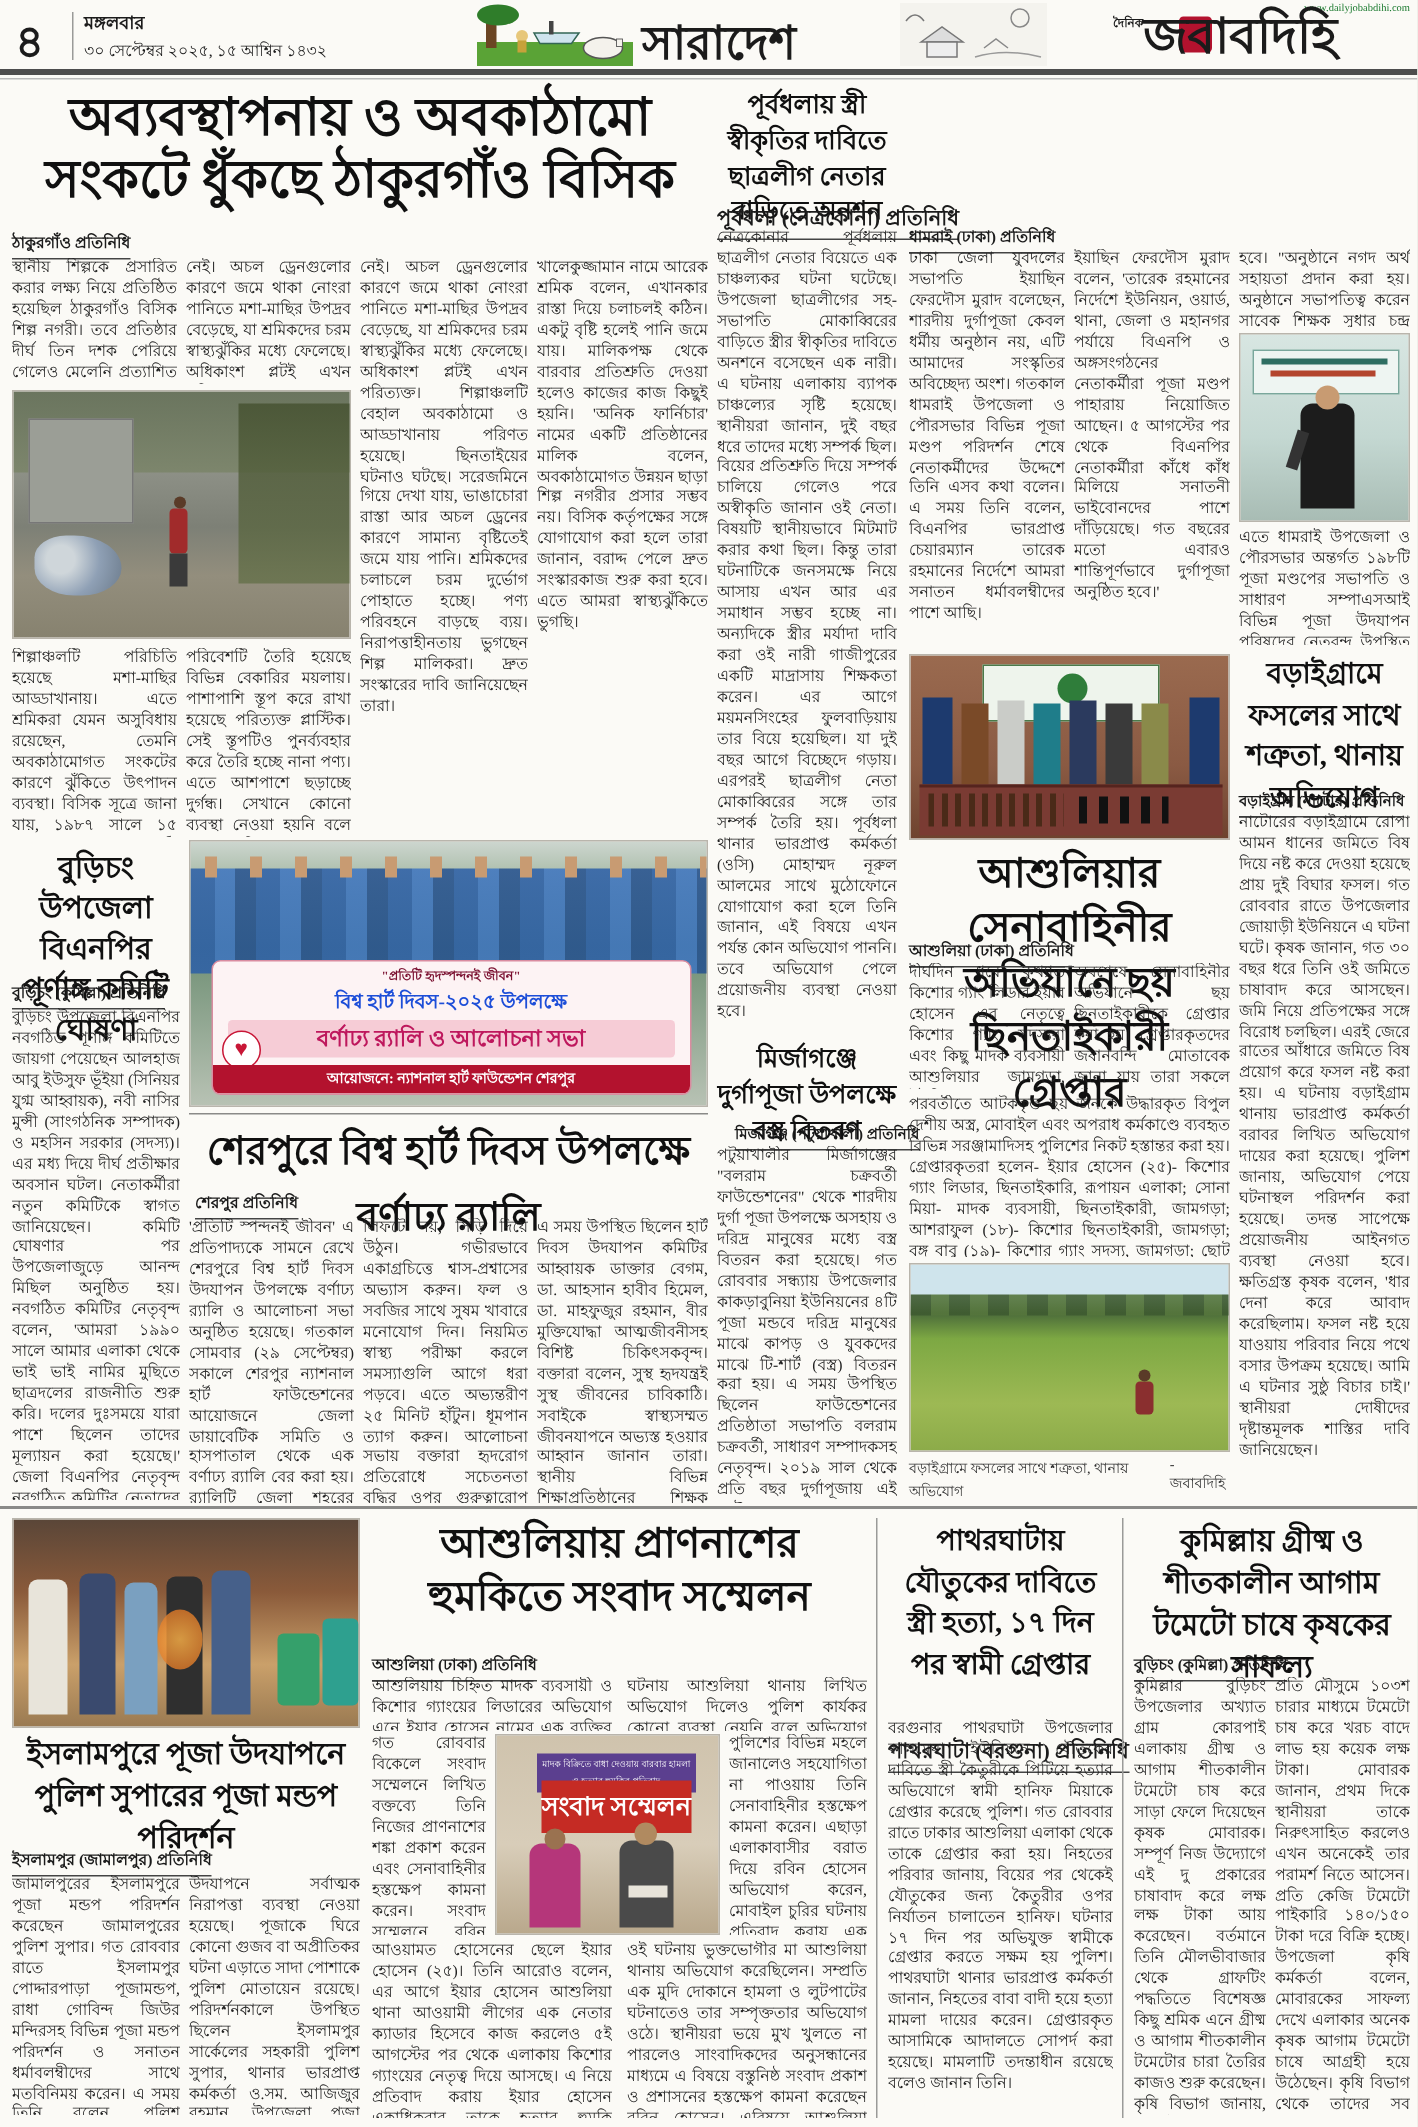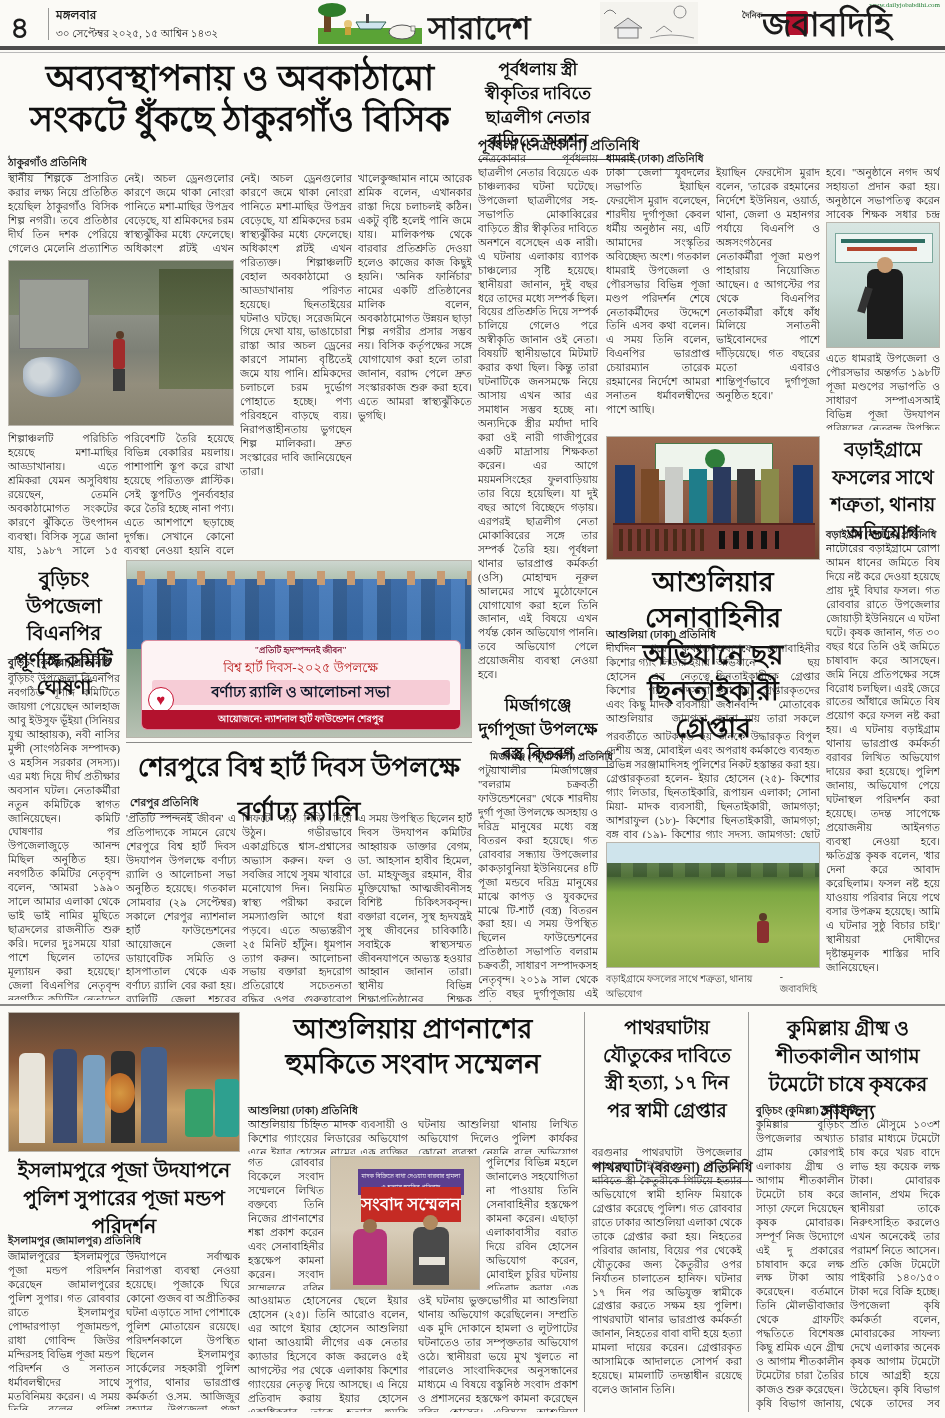--- a/index.html
+++ b/index.html
@@ -19,22 +19,22 @@
   .pagenum { font-size:30px; font-weight:800; }
   .dateline1 { font-size:12px; font-weight:700; }
   .dateline2 { font-size:10.5px; }
   .section-title { font-size:31px; font-weight:800; letter-spacing:0; }
   .masthead { font-size:33px; font-weight:800; line-height:1; }
   .mast-url { font-size:7px; color:#1b7a2f; text-align:right; }
   .mast-prefix { font-size:8px; font-weight:700; }
   
   .rally-banner { position:absolute; left:4%; right:3%; bottom:4%; top:45%; background:#fdf3f4; border:1px solid #d98ca0; border-radius:6px; text-align:center; overflow:hidden; }
   .rb-l0 { font-size:8.5px; color:#7a1030; font-weight:700; margin-top:3px; }
-  .rb-l1 { font-size:13px; color:#b91c1c; font-weight:400; }
-  .rb-l2 { font-size:15px; color:#0f172a; font-weight:800; background:#f6ccd6; margin:1px 10px; border-radius:3px; }
+  .rb-l1 { font-size:13px; color:#1d4ed8; font-weight:700; }
+  .rb-l2 { font-size:15px; color:#be185d; font-weight:800; background:#f6ccd6; margin:1px 10px; border-radius:3px; }
   .rb-l3 { font-size:9.5px; color:#fff; font-weight:700; background:#b3122e; position:absolute; left:0; right:0; bottom:0; padding:2px 0; }
   .press-top { position:absolute; top:9%; left:18%; right:10%; background:#5b3f8f; color:#fff; font-size:6px; text-align:center; padding:2px 1px; }
   .press-main { position:absolute; top:23%; left:20%; right:12%; height:26%; background:#c52b24; color:#fff; font-weight:800; font-size:17px; text-align:center; display:flex; align-items:center; justify-content:center; }
   .heart-logo { position:absolute; left:6px; top:52%; width:26px; height:26px; background:#fff; border:1px solid #c81636; border-radius:50%; color:#c81636; font-size:15px; text-align:center; line-height:25px; }
 </style>
 </head>
 <body>
 
 <div class="page">
 

